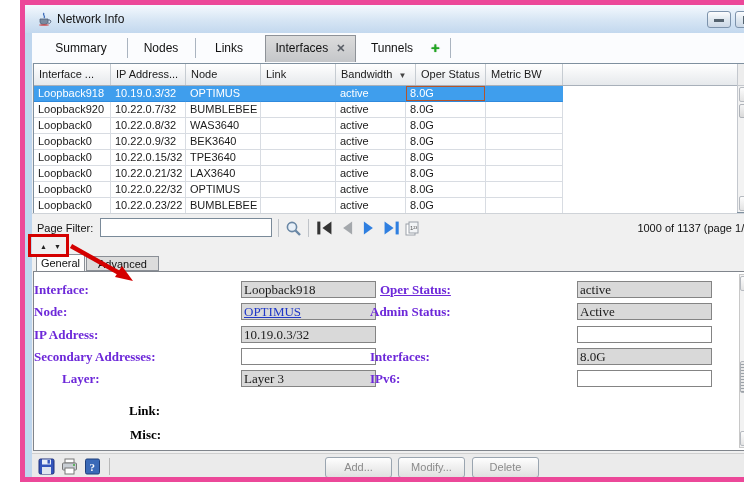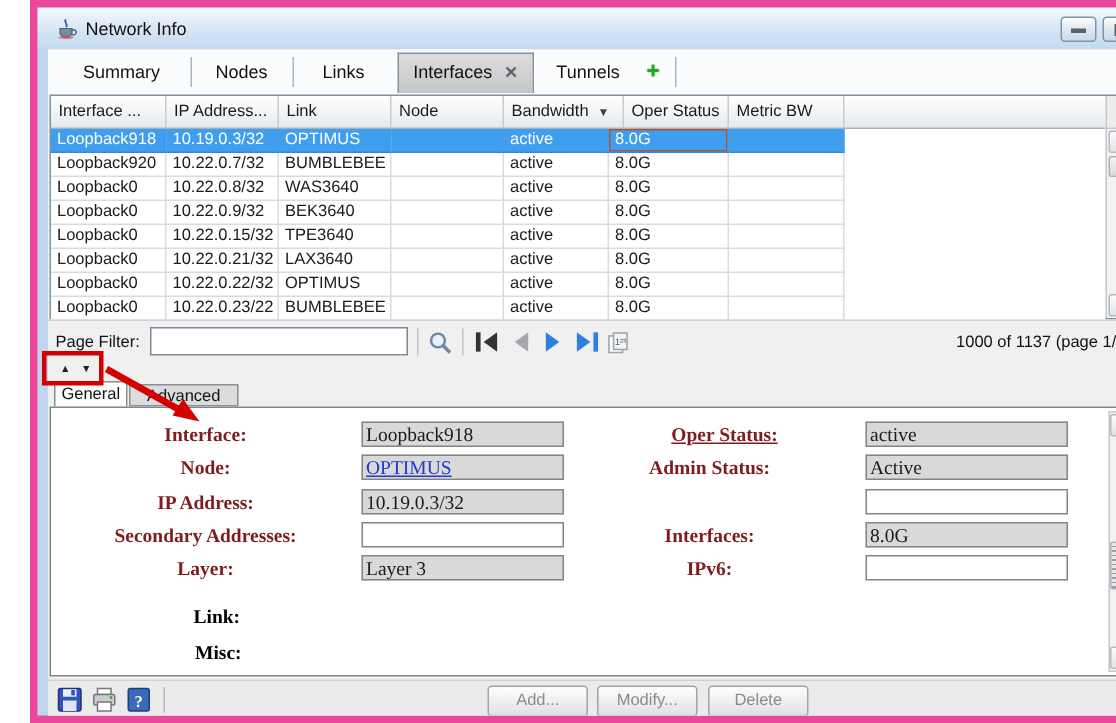--- a/index.html
+++ b/index.html
@@ -77,22 +77,22 @@
   .dtabs { position:absolute; left:0; top:221px; width:730px; height:17px; background:#f0f0f0; }
   .dtab { position:absolute; font-size:11px; text-align:center; color:#111; }
   .dtab.on { left:4px; top:0; width:49px; height:17px; background:#fdfdfd; border:1px solid #8a8f96;
     border-bottom:none; line-height:16px; }
   .dtab.off { left:54px; top:2px; width:73px; height:15px; background:#dcdcdc; border:1px solid #8a8f96;
     line-height:14px; }
 
   
   .panel { position:absolute; left:1px; top:238px; width:727px; height:180px; background:#fff;
     border:1px solid #80858c; }
-  .flbl { position:absolute; height:17px; font:bold 13px "Liberation Serif",serif; color:#7f1d1d;
-    text-align:center; line-height:17px; white-space:nowrap; }
+  .flbl { position:absolute; height:17px; font:bold 13px "Liberation Serif",serif; color:#6d28d9;
+    text-align:left; line-height:17px; white-space:nowrap; }
   .fld { position:absolute; width:135px; height:17px; border:1px solid #848484; background:#d9d9d9;
     font:13px "Liberation Serif",serif; color:#1a1a1a; padding:0 2px; line-height:15px;
     white-space:nowrap; overflow:hidden; }
   .fld.empty { background:#ffffff; }
   .nodelink { color:#2038c8; text-decoration:underline; cursor:pointer; }
   .glbl { position:absolute; font:bold 13px "Liberation Serif",serif; color:#000; }
   .pscroll { position:absolute; right:4px; top:2px; bottom:2px; width:16px; background:#f2f2f2;
     border:1px solid #c8c8c8; }
   .grip { background:repeating-linear-gradient(#e8e8e8 0 2px,#9aa0a6 2px 3px); }
 
@@ -144,22 +144,22 @@
       </div>
       <div class="ftab" style="left:327px;width:66px">Tunnels</div>
       <div class="addtab" style="left:399px">+</div>
       <div class="tabsep" style="left:418px"></div>
     </div>
 
     <div class="tablewrap">
       <div class="thead">
         <div class="hcell c0">Interface ...</div>
         <div class="hcell c1">IP Address...</div>
+        <div class="hcell c2">Node</div>
         <div class="hcell c3">Link</div>
-        <div class="hcell c2">Node</div>
         <div class="hcell c5"><span>Bandwidth</span><span class="sorticon">▼</span></div>
         <div class="hcell c4">Oper Status</div>
         <div class="hcell c6">Metric BW</div>
       </div>
       <div class="tbody">
           <div class="trow sel">
             <div class="tcell c0">Loopback918</div>
             <div class="tcell c1">10.19.0.3/32</div>
             <div class="tcell c2">OPTIMUS</div>
             <div class="tcell c3"></div>
@@ -289,21 +289,21 @@
         <div class="sbtn" style="bottom:1px;left:0">▼</div>
       </div>
     <div class="flbl" style="left: 0px; top: 9px; width: 206px;">Interface:</div>
         <div class="fld" style="left: 207px; top: 9px;">Loopback918</div>
         <div class="flbl" style="left: 0px; top: 31px; width: 206px;">Node:</div>
         <div class="fld" style="left: 207px; top: 31px;"><span class="nodelink">OPTIMUS</span></div>
         <div class="flbl" style="left: 0px; top: 54px; width: 206px;">IP Address:</div>
         <div class="fld" style="left: 207px; top: 54px;">10.19.0.3/32</div>
         <div class="flbl" style="left: 0px; top: 76px; width: 206px;">Secondary Addresses:</div>
         <div class="fld empty" style="left: 207px; top: 76px;"></div>
-        <div class="flbl" style="left: 0px; top: 98px; width: 206px;">Layer:</div>
+        <div class="flbl" style="left: 0px; top: 98px; width: 206px; padding-left: 28px;">Layer:</div>
         <div class="fld" style="left: 207px; top: 98px;">Layer 3</div>
         <div class="flbl" style="left: 346px; top: 9px; width: 206px; text-decoration: underline;">Oper Status:</div>
         <div class="fld" style="left: 543px; top: 9px;">active</div>
         <div class="flbl" style="left: 336px; top: 31px; width: 206px;">Admin Status:</div>
         <div class="fld" style="left: 543px; top: 31px;">Active</div>
         <div class="fld empty" style="left: 543px; top: 54px;"></div>
         <div class="flbl" style="left: 336px; top: 76px; width: 206px;">Interfaces:</div>
         <div class="fld" style="left: 543px; top: 76px;">8.0G</div>
         <div class="flbl" style="left: 336px; top: 98px; width: 206px;">IPv6:</div>
         <div class="fld empty" style="left: 543px; top: 98px;"></div>

